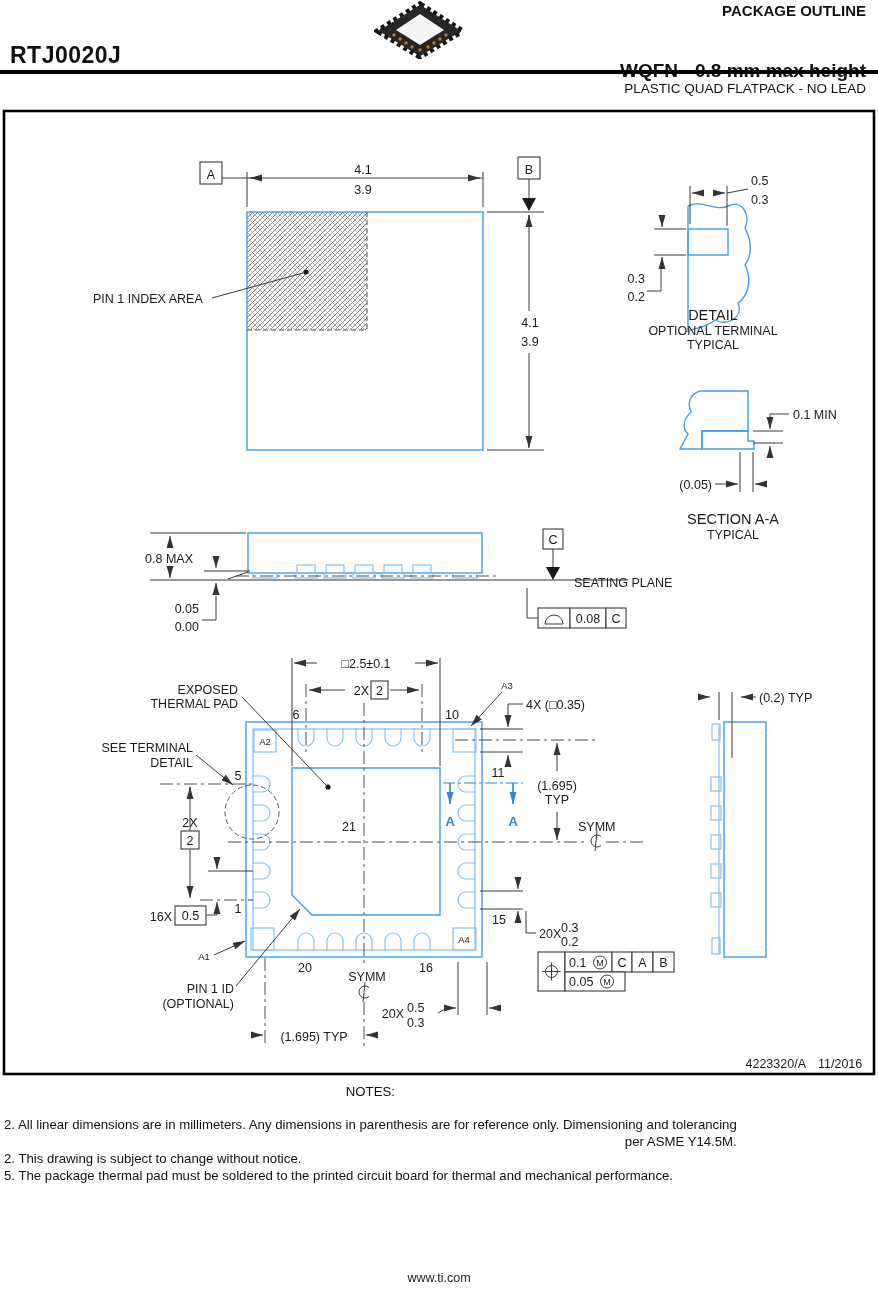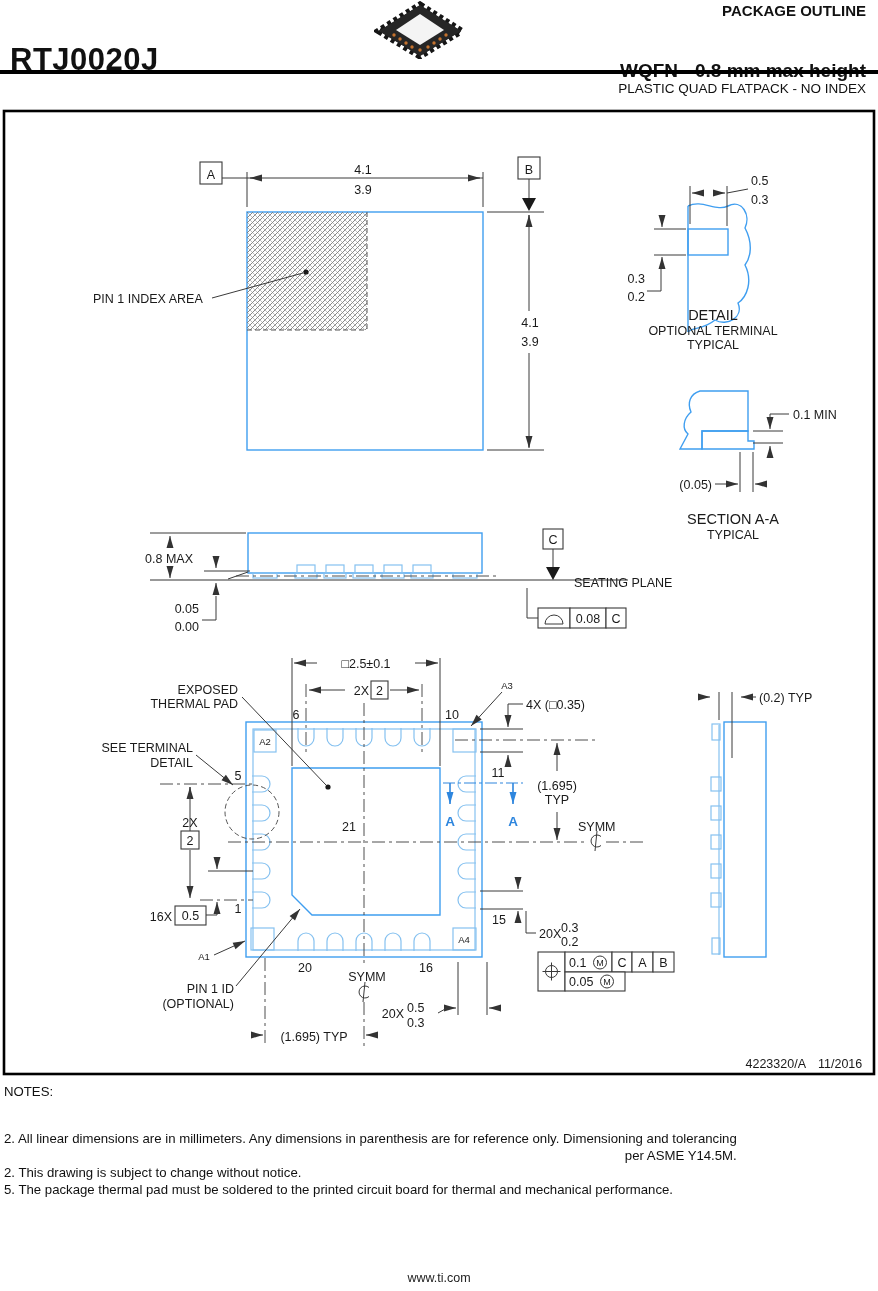--- a/index.html
+++ b/index.html
@@ -1,25 +1,25 @@
 <!DOCTYPE html>
 <html><head>
 <meta charset="utf-8">
 <style>
   html,body{margin:0;padding:0;background:#fff;}
   #page{position:relative;width:878px;height:1291px;background:#fff;overflow:hidden;
         font-family:"Liberation Sans",sans-serif;color:#111;}
   .abs{position:absolute;}
-  #part-number{left:10px;top:42px;font-size:31px;font-weight:bold;letter-spacing:.5px;}
+  #part-number{left:10px;top:42px;font-size:23px;font-weight:bold;letter-spacing:.5px;}
   #doc-title{right:12px;top:2px;font-size:15px;font-weight:bold;}
   #doc-subtitle{right:12px;top:60px;font-size:19px;font-weight:bold;}
   #header-rule{left:0;top:70px;width:878px;height:4px;background:#000;}
   #doc-desc{right:12px;top:81px;font-size:13.5px;}
   #notes-block{left:4px;top:1083px;font-size:13.2px;line-height:17px;}
-  #notes-heading{margin-bottom:14px;}
+  #notes-heading{text-align:center;}
   .note-indent{padding-left:13px;text-align:right;}
   #footer-url{left:0;top:1271px;width:878px;text-align:center;font-size:12.5px;color:#222;}
   svg text{font-family:"Liberation Sans",sans-serif;font-size:12.5px;fill:#1a1a1a;}
   svg .s10{font-size:9.5px;}
   svg .s14{font-size:14.5px;}
   svg .bb{font-weight:bold;fill:#2e86de;font-size:13.5px;}
   .blu{stroke:#3f9ef0;fill:none;stroke-width:1.4;}
   .blul{stroke:#85c1f0;fill:none;stroke-width:1.2;}
   .dim{stroke:#3a3a3a;fill:none;stroke-width:1;}
   .cl{stroke:#3a3a3a;stroke-width:.9;fill:none;stroke-dasharray:13 4 3 4;}
@@ -31,21 +31,21 @@
 </style>
 </head>
 <body>
 
 <div id="page">
 
   <div class="abs" id="part-number">RTJ0020J</div>
   <div class="abs" id="doc-title">PACKAGE OUTLINE</div>
   <div class="abs" id="doc-subtitle">WQFN - 0.8 mm max height</div>
   <div class="abs" id="header-rule"></div>
-  <div class="abs" id="doc-desc">PLASTIC QUAD FLATPACK - NO INDEX</div>
+  <div class="abs" id="doc-desc">PLASTIC QUAD FLATPACK - NO LEAD</div>
 
   <div class="abs" style="left:374px;top:1px">
     <svg width="92" height="58" viewBox="0 0 92 58">
       <polygon points="46,4 87,30 46,55 5,30" fill="#262626" stroke="#161616" stroke-width="7" stroke-dasharray="4 3.4"></polygon>
       <polygon points="46,4 87,30 46,55 5,30" fill="#262626"></polygon>
       <polygon points="46,13 70,29 46,44 22,29" fill="#f4f4f4"></polygon>
       <g fill="#c4722e">
         <circle cx="20" cy="34" r="1.7"></circle>
           <circle cx="26" cy="38" r="1.7"></circle>
           <circle cx="32" cy="42" r="1.7"></circle>

